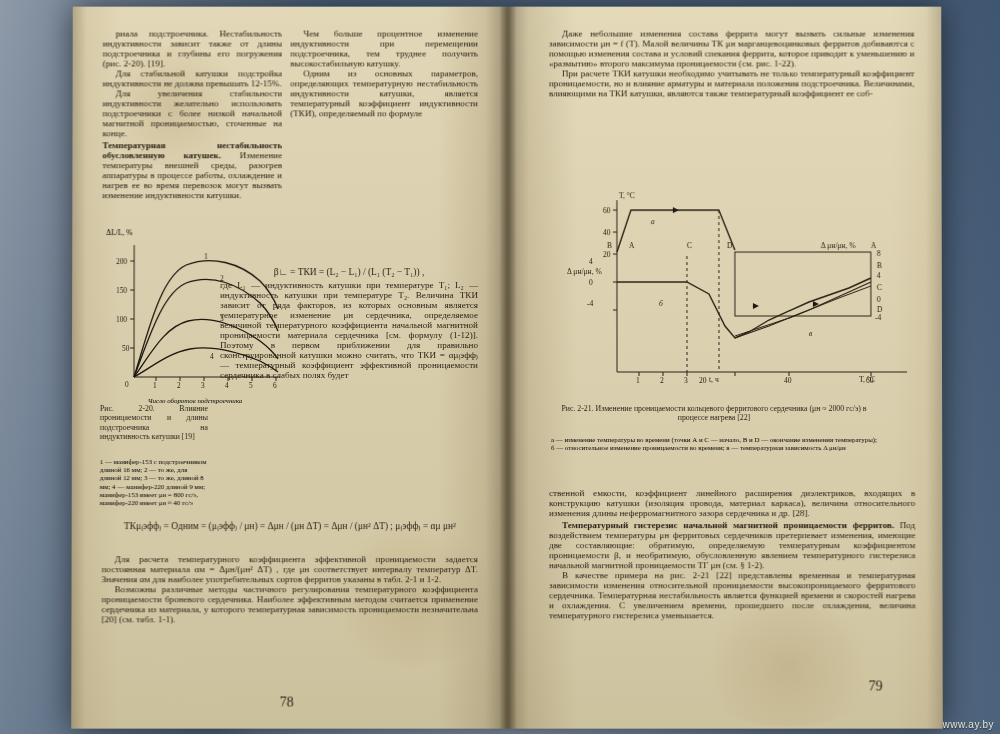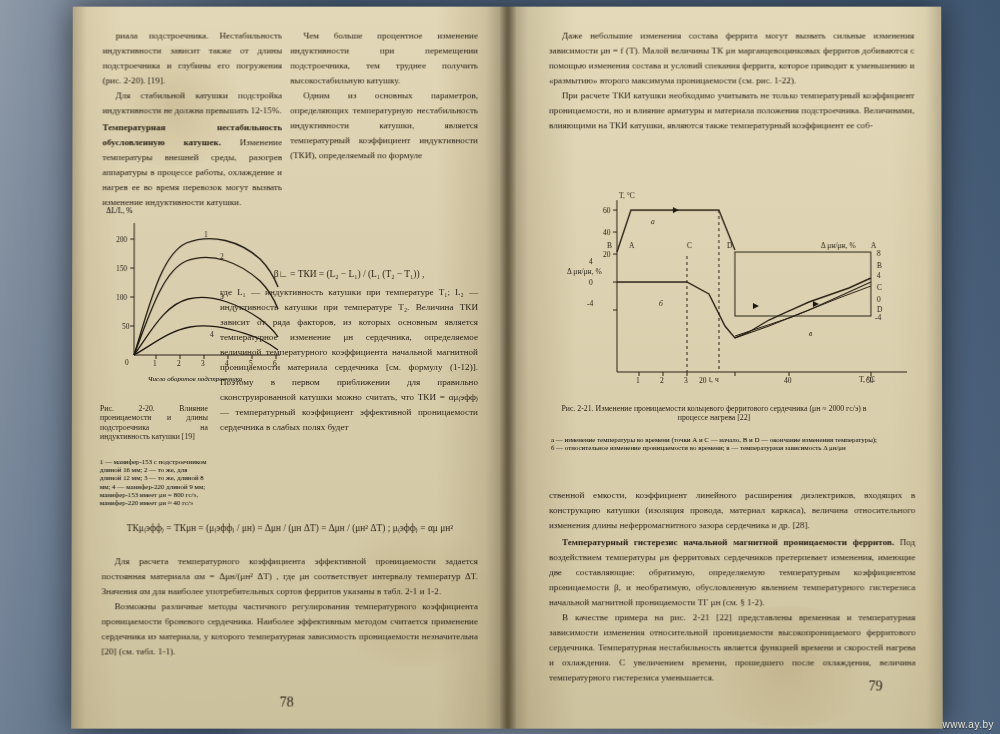--- a/index.html
+++ b/index.html
@@ -38,21 +38,21 @@
       linear-gradient(270deg, rgba(90,75,45,.30) 0px, rgba(150,130,90,.10) 16px, rgba(255,255,255,0) 50px),
       linear-gradient(180deg,#e4dab9 0%,#ddd2b1 35%,#d6cba9 75%,#cdc29e 100%);
   }
   .stain{
     position:absolute;border-radius:50%;
     background:radial-gradient(circle, rgba(150,125,75,.22), rgba(150,125,75,0) 70%);
     pointer-events:none;
   }
   .col{
     position:absolute;
-    font-size:9.1px;line-height:15px;
+    font-size:9.1px;line-height:10px;
     color:#241d12;
     text-align:justify;
     hyphens:auto;
   }
   .col p{margin:0 0 0 0;text-indent:13px;}
   .col p.noind{text-indent:0;}
   .b{font-weight:bold;}
   .tiny{font-size:6.9px;line-height:8.2px;}
   .folio{
     position:absolute;font-size:14px;color:#261f13;
@@ -77,30 +77,31 @@
 
 <div class="book">
 
   <div class="leaf left">
     <div class="stain" style="left:20px;top:40px;width:160px;height:120px;"></div>
     <div class="stain" style="left:250px;top:520px;width:180px;height:140px;"></div>
 
     <div class="col" style="left:30px;top:22px;width:180px;">
       <p>риала подстроечника. Нестабильность индуктивности зависит также от длины подстроечника и глубины его погружения (рис. 2-20). [19].</p>
       <p>Для стабильной катушки подстройка индуктивности не должна превышать 12-15%.</p>
+      <p>Для увеличения стабильности индуктивности желательно использовать подстроечники с более низкой начальной магнитной проницаемостью, сточенные на конце.</p>
       <p class="noind" style="margin-top:2px;"><span class="b">Температурная нестабильность обусловленную катушек.</span> <span>Изменение температуры внешней среды, разогрев аппаратуры в процессе работы, охлаждение и нагрев ее во время перевозок могут вызвать изменение индуктивности катушки.</span></p>
     </div>
 
     <div class="col" style="left:218px;top:22px;width:188px;">
       <p>Чем больше процентное изменение индуктивности при перемещении подстроечника, тем труднее получить высокостабильную катушку.</p>
       <p style="margin-top:0;">Одним из основных параметров, определяющих температурную нестабильность индуктивности катушки, является температурный коэффициент индуктивности (ТКИ), определяемый по формуле</p>
     </div>
 
     <div style="position:absolute;left:28px;top:200px;width:190px;">
-      <div style="font-size:7.6px;margin-left:6px;">ΔL/L, %</div>
+      <div style="font-size:7.6px;margin-left:6px;margin-top:22px;">ΔL/L, %</div>
       <svg width="188" height="168" viewBox="0 0 188 168">
         <g stroke="#2b2318" stroke-width="1" fill="none">
           <line x1="34" y1="8" x2="34" y2="140"></line>
           <line x1="34" y1="140" x2="180" y2="140"></line>
 
           <line x1="30" y1="24" x2="34" y2="24"></line>
           <line x1="30" y1="53" x2="34" y2="53"></line>
           <line x1="30" y1="82" x2="34" y2="82"></line>
           <line x1="30" y1="111" x2="34" y2="111"></line>
           <line x1="56" y1="140" x2="56" y2="144"></line>
@@ -141,21 +142,21 @@
 
     <div class="figcap" style="position:absolute;left:28px;top:398px;width:108px;">Рис. 2-20. Влияние проницаемости и длины подстроечника на индуктивность катушки [19]</div>
     <div class="tiny" style="position:absolute;left:28px;top:452px;width:108px;">1 — манифер-153 с подстроечником длиной 16 мм; 2 — то же, для длиной 12 мм; 3 — то же, длиной 8 мм; 4 — манифер-220 длиной 9 мм; манифер-153 имеет μн = 800 гс/э, манифер-220 имеет μн ≈ 40 гс/э</div>
 
     <div class="col" style="left:148px;top:258px;width:258px;">
       <div class="formula">β∟ = ТКИ = (L₂ − L₁) / (L₁ (T₂ − T₁)) ,</div>
       <p class="noind">где L₁ — индуктивность катушки при температуре T₁; L₂ — индуктивность катушки при температуре T₂. Величина ТКИ зависит от ряда факторов, из которых основным является температурное изменение μн сердечника, определяемое величиной температурного коэффициента начальной магнитной проницаемости материала сердечника [см. формулу (1-12)]. Поэтому в первом приближении для правильно сконструированной катушки можно считать, что ТКИ = αμ₍эфф₎ — температурный коэффициент эффективной проницаемости сердечника в слабых полях будет</p>
     </div>
 
     <div class="col" style="left:30px;top:512px;width:376px;">
-      <div class="formula">ТКμ₍эфф₎ = ТКμн = (μ₍эфф₎ / μн) = Δμн / (μн ΔT) = Δμн / (μн² ΔT) ; μ₍эфф₎ = αμ μн²</div>
+      <div class="formula">ТКμ₍эфф₎ = Одним = (μ₍эфф₎ / μн) = Δμн / (μн ΔT) = Δμн / (μн² ΔT) ; μ₍эфф₎ = αμ μн²</div>
     </div>
 
     <div class="col" style="left:30px;top:548px;width:376px;">
       <p>Для расчета температурного коэффициента эффективной проницаемости задается постоянная материала αм = Δμн/(μн² ΔT) , где μн соответствует интервалу температур ΔT. Значения αм для наиболее употребительных сортов ферритов указаны в табл. 2-1 и 1-2.</p>
       <p>Возможны различные методы частичного регулирования температурного коэффициента проницаемости броневого сердечника. Наиболее эффективным методом считается применение сердечника из материала, у которого температурная зависимость проницаемости незначительна [20] (см. табл. 1-1).</p>
     </div>
 
     <div class="folio" style="left:208px;bottom:18px;">78</div>
   </div>
 

